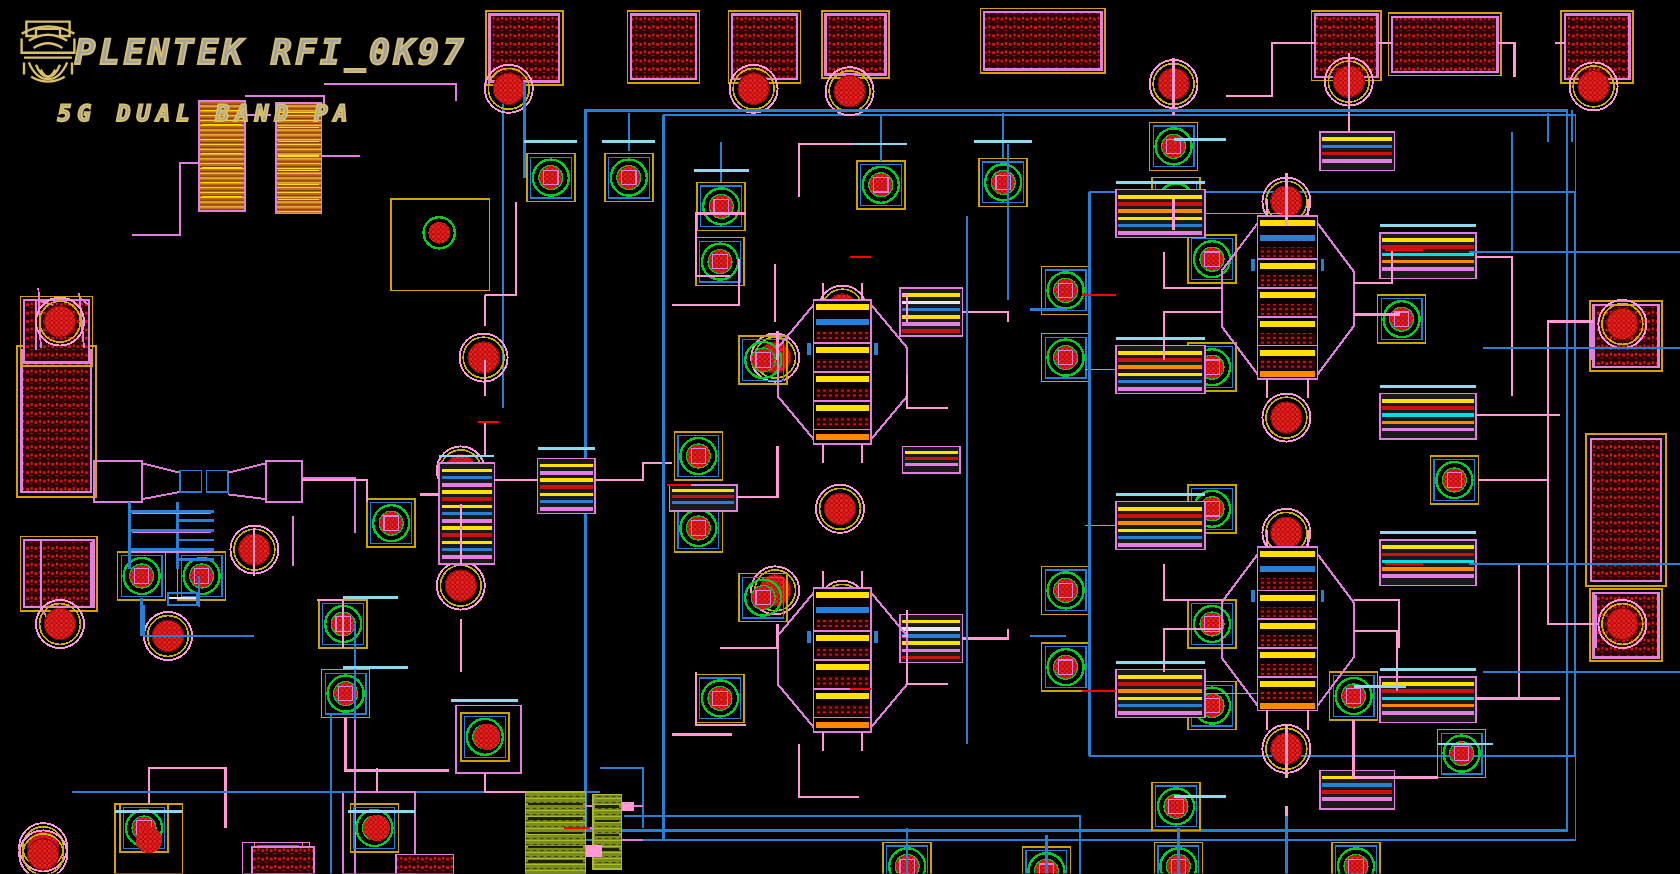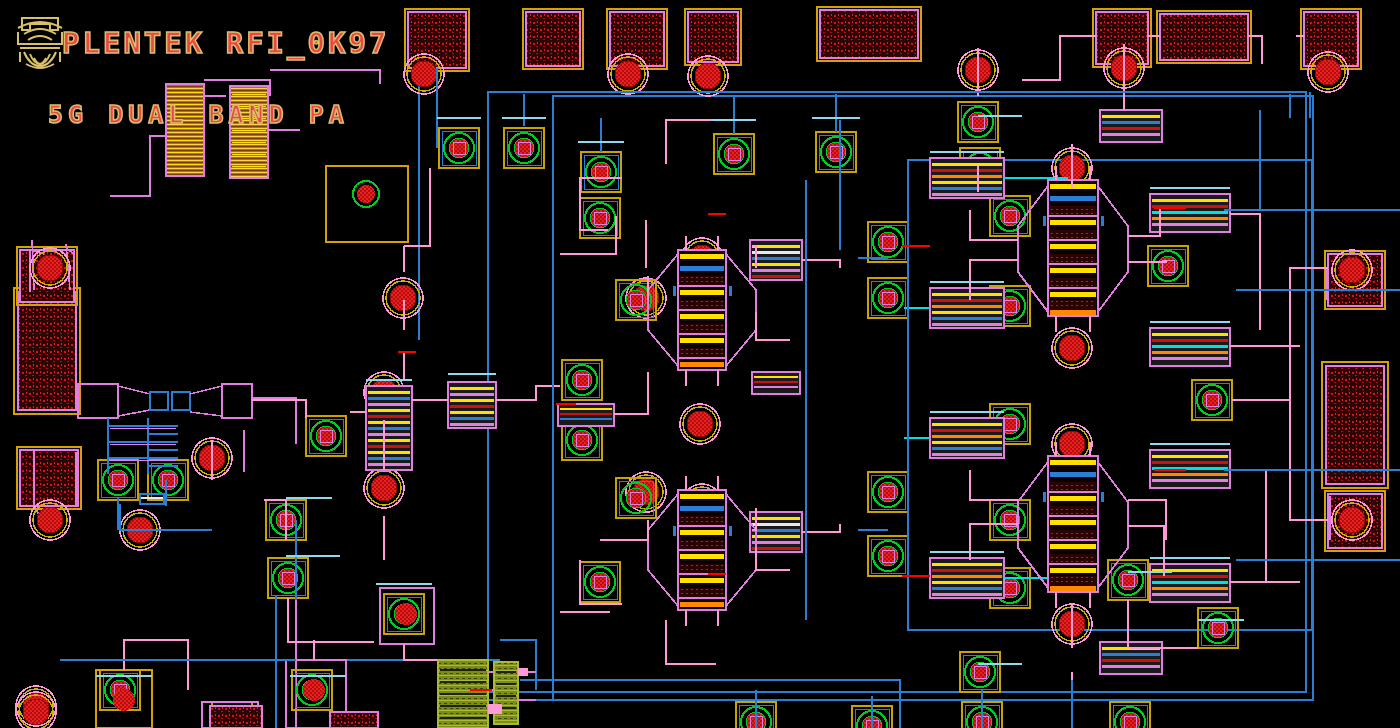--- a/index.html
+++ b/index.html
@@ -4,30 +4,31 @@
 <title>Plentek RFI_0K97 — 5G Dual Band PA Layout</title>
 <style>
   html,body{margin:0;padding:0;background:#000;}
   body{width:1400px;height:728px;overflow:hidden;
        font-family:"DejaVu Sans Mono", monospace;}
   #stage{position:relative;width:1400px;height:728px;background:#000;overflow:hidden;}
   #stage svg{position:absolute;left:0;top:0;}
   .title-block{position:absolute;left:0;top:0;width:420px;height:140px;pointer-events:none;}
   .die-title,.die-sub{
     position:absolute;
-    color:#ef4444;
+    color:#a3a3a3;
     -webkit-text-stroke:1.5px #d8c06a;
     text-stroke:1.5px #d8c06a;
     font-weight:bold;
     letter-spacing:3px;
     white-space:nowrap;
     font-family:"DejaVu Sans Mono", monospace;
+    font-style:italic;
   }
   .die-title{left:62px;top:26px;font-size:29px;}
-  .die-sub{left:48px;top:100px;font-size:25px;letter-spacing:5px;}
+  .die-sub{left:48px;top:84px;font-size:19px;letter-spacing:5px;}
 </style>
 </head>
 <body>
 
 <div id="stage">
 
   <svg width="1400" height="728" viewBox="0 0 1400 728" shape-rendering="crispEdges">
     <defs>
 
       <pattern id="padSpeck" width="7" height="7" patternUnits="userSpaceOnUse">

